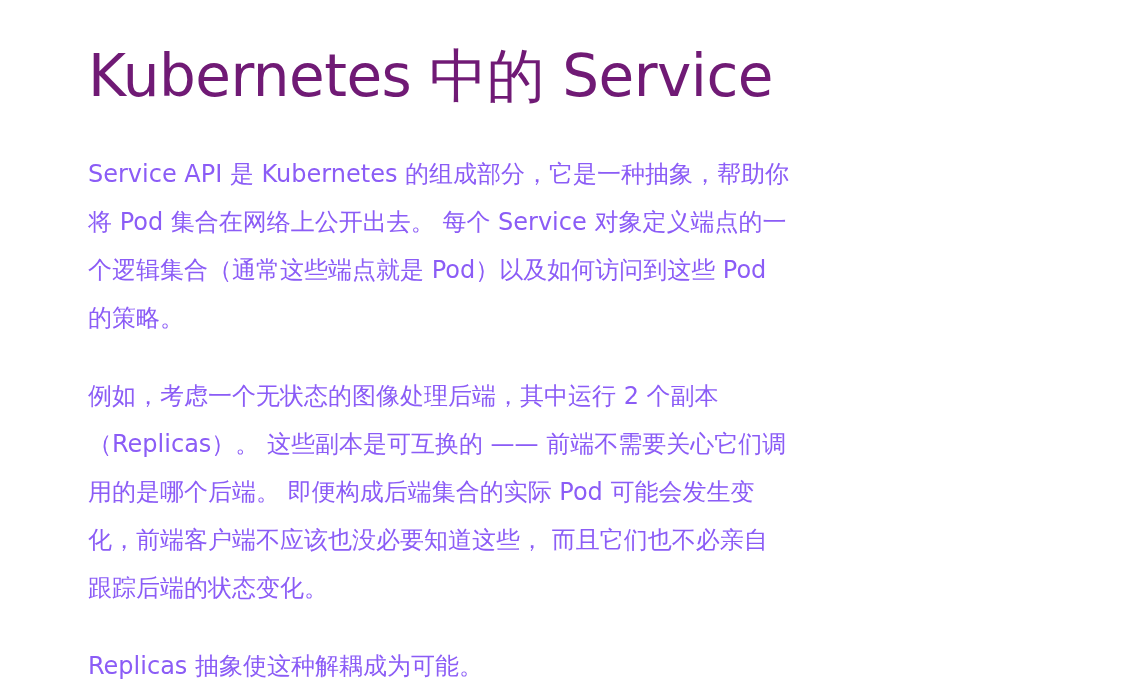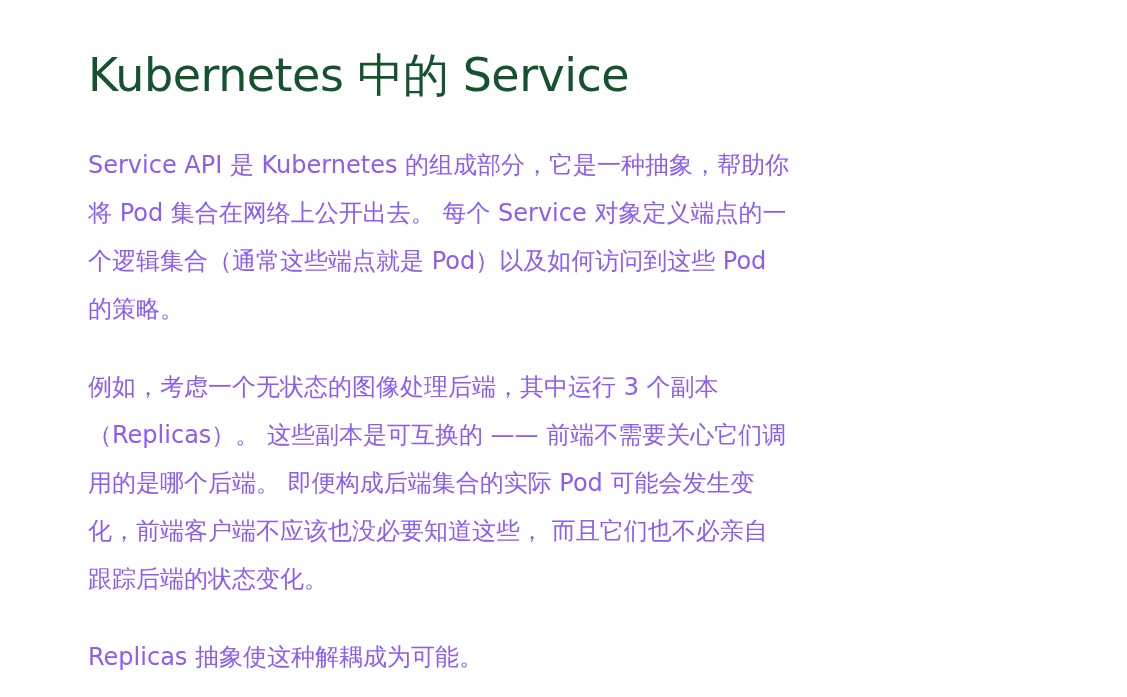--- a/index.html
+++ b/index.html
@@ -13,26 +13,26 @@
     overflow: hidden;
     font-family: "DejaVu Sans", "Liberation Sans", sans-serif;
     color: #303030;
   }
   .content {
     box-sizing: border-box;
     padding: 30px 0 0 88px;
     width: 1010px;
   }
   h1.page-title {
-    margin: 18px 0 38px 0;
-    font-size: 46px;
+    margin: 12px 0 38px 0;
+    font-size: 58px;
     line-height: 1.2;
     font-weight: 400;
     letter-spacing: -0.5px;
-    color: #14532d;
+    color: #701a75;
   }
   p.body-paragraph {
     margin: 0 0 30px 0;
     width: 918px;
     font-size: 24px;
     line-height: 48px;
     font-weight: 400;
     color: #8b5cf6;
     white-space: pre-line; 
   }
@@ -42,21 +42,21 @@
 
 <div class="content">
 
   <h1 class="page-title">Kubernetes 中的 Service</h1>
 
   <p class="body-paragraph">Service API 是 Kubernetes 的组成部分，它是一种抽象，帮助你
 将 Pod 集合在网络上公开出去。 每个 Service 对象定义端点的一
 个逻辑集合（通常这些端点就是 Pod）以及如何访问到这些 Pod
 的策略。</p>
 
-  <p class="body-paragraph">例如，考虑一个无状态的图像处理后端，其中运行 3 个副本
+  <p class="body-paragraph">例如，考虑一个无状态的图像处理后端，其中运行 2 个副本
 （Replicas）。 这些副本是可互换的 —— 前端不需要关心它们调
 用的是哪个后端。 即便构成后端集合的实际 Pod 可能会发生变
 化，前端客户端不应该也没必要知道这些， 而且它们也不必亲自
 跟踪后端的状态变化。</p>
 
   <p class="body-paragraph">Replicas 抽象使这种解耦成为可能。</p>
 
 </div>
 
 </body></html>

